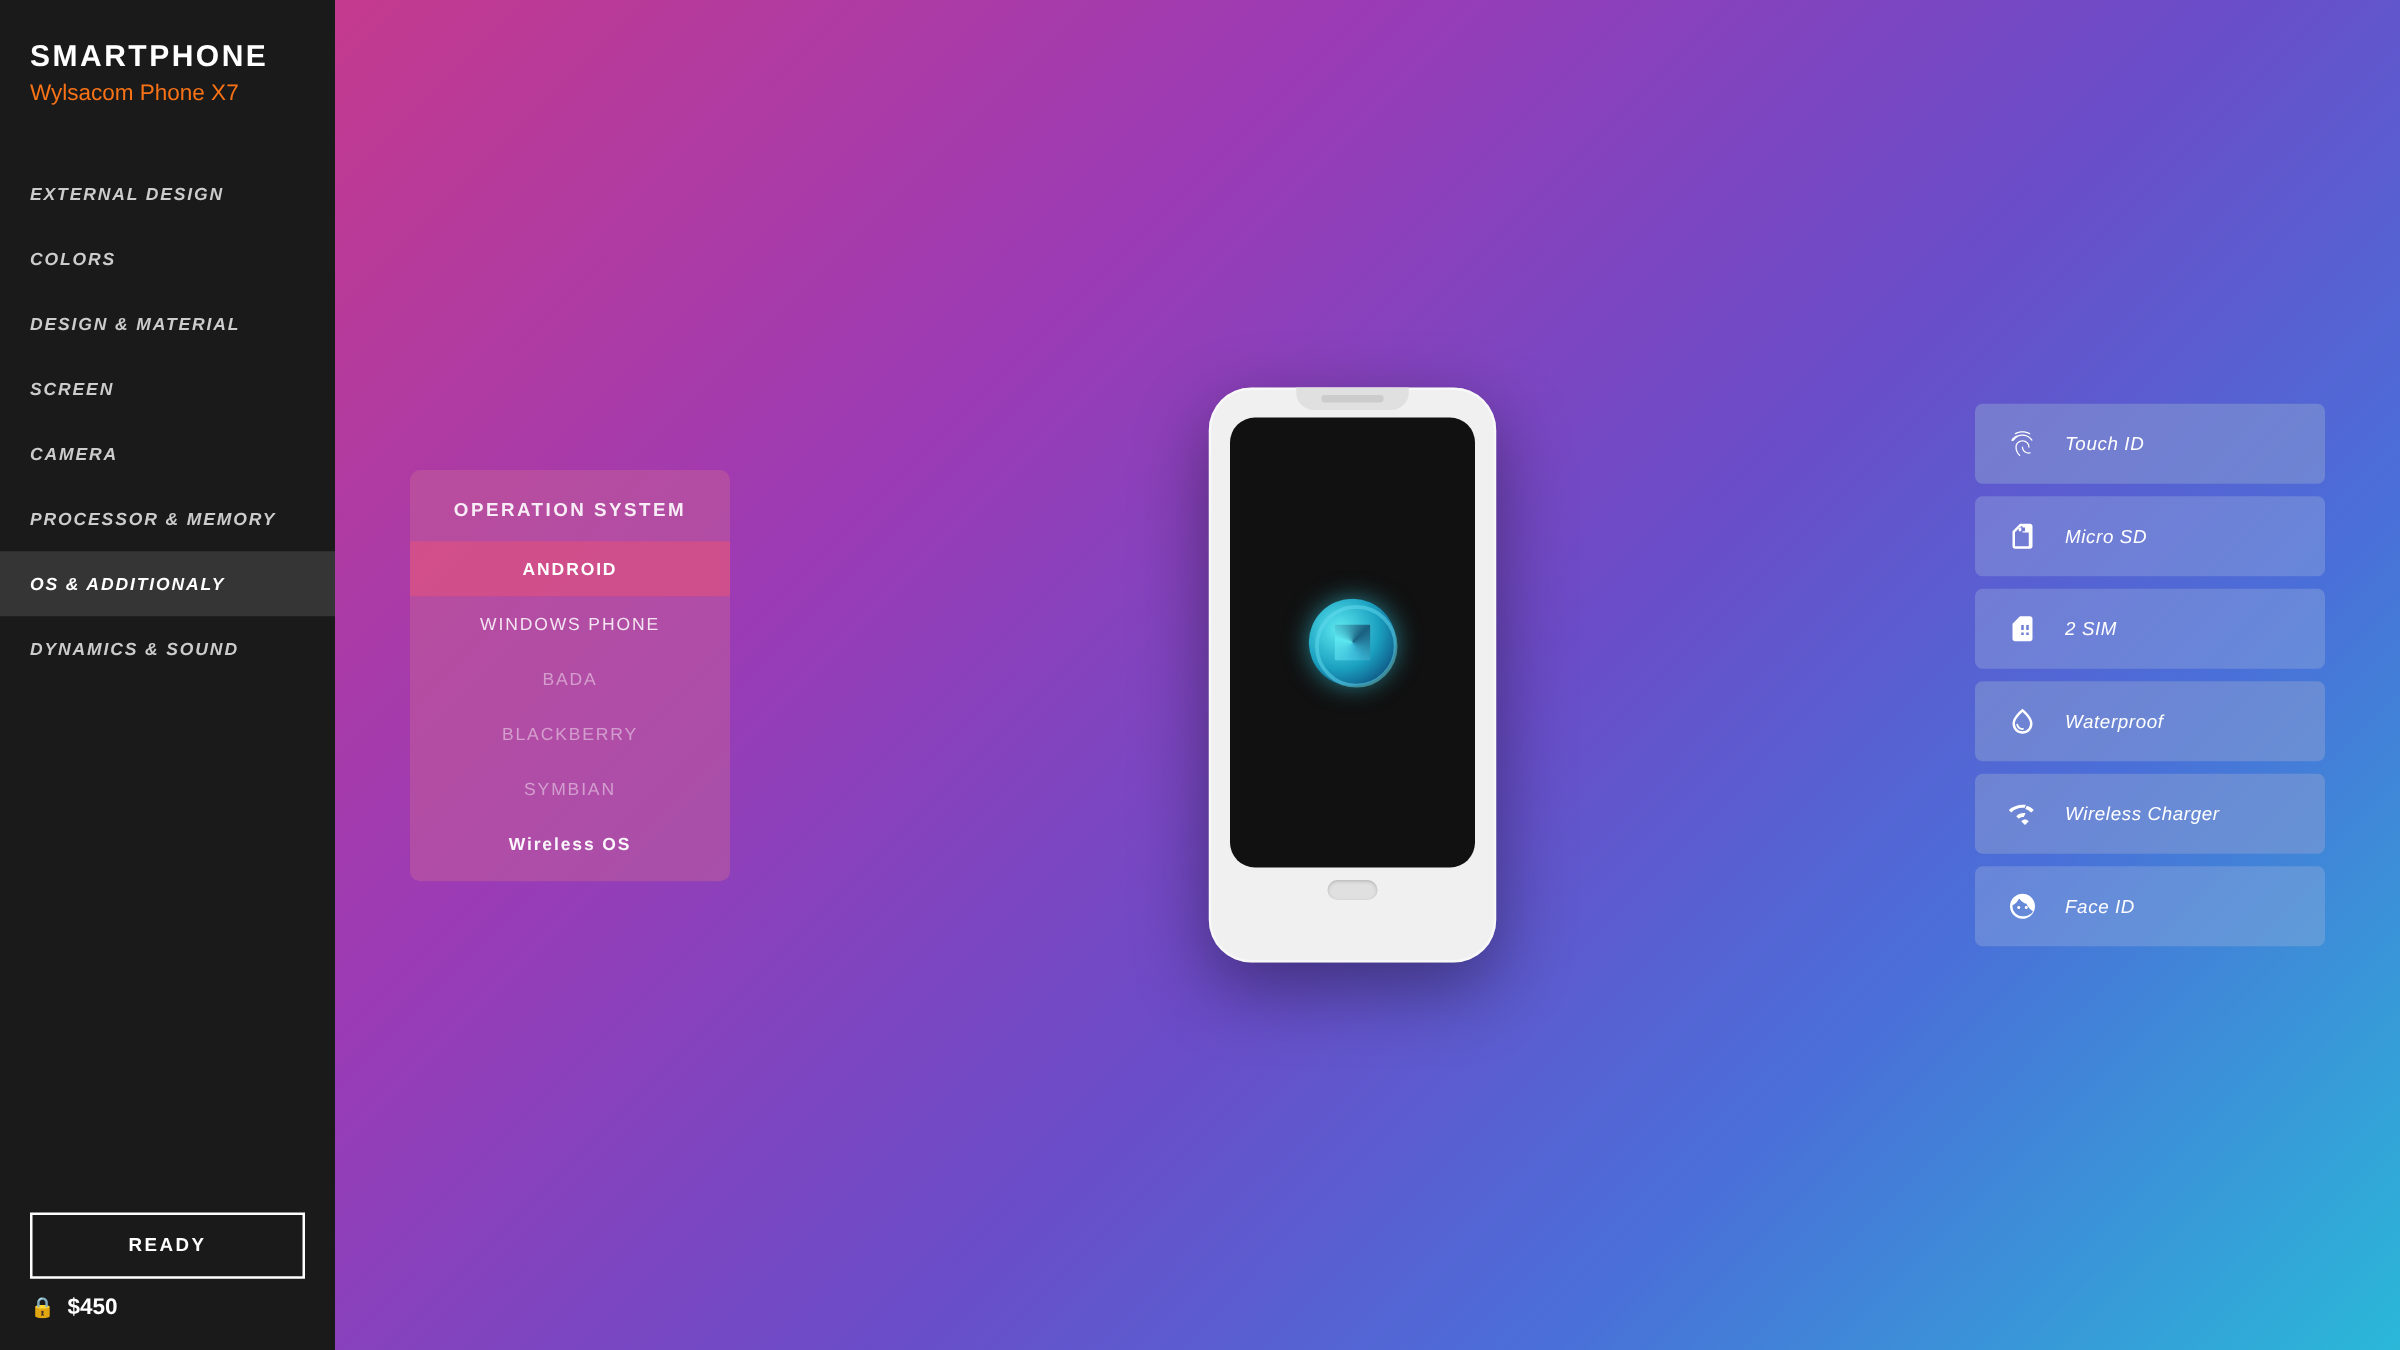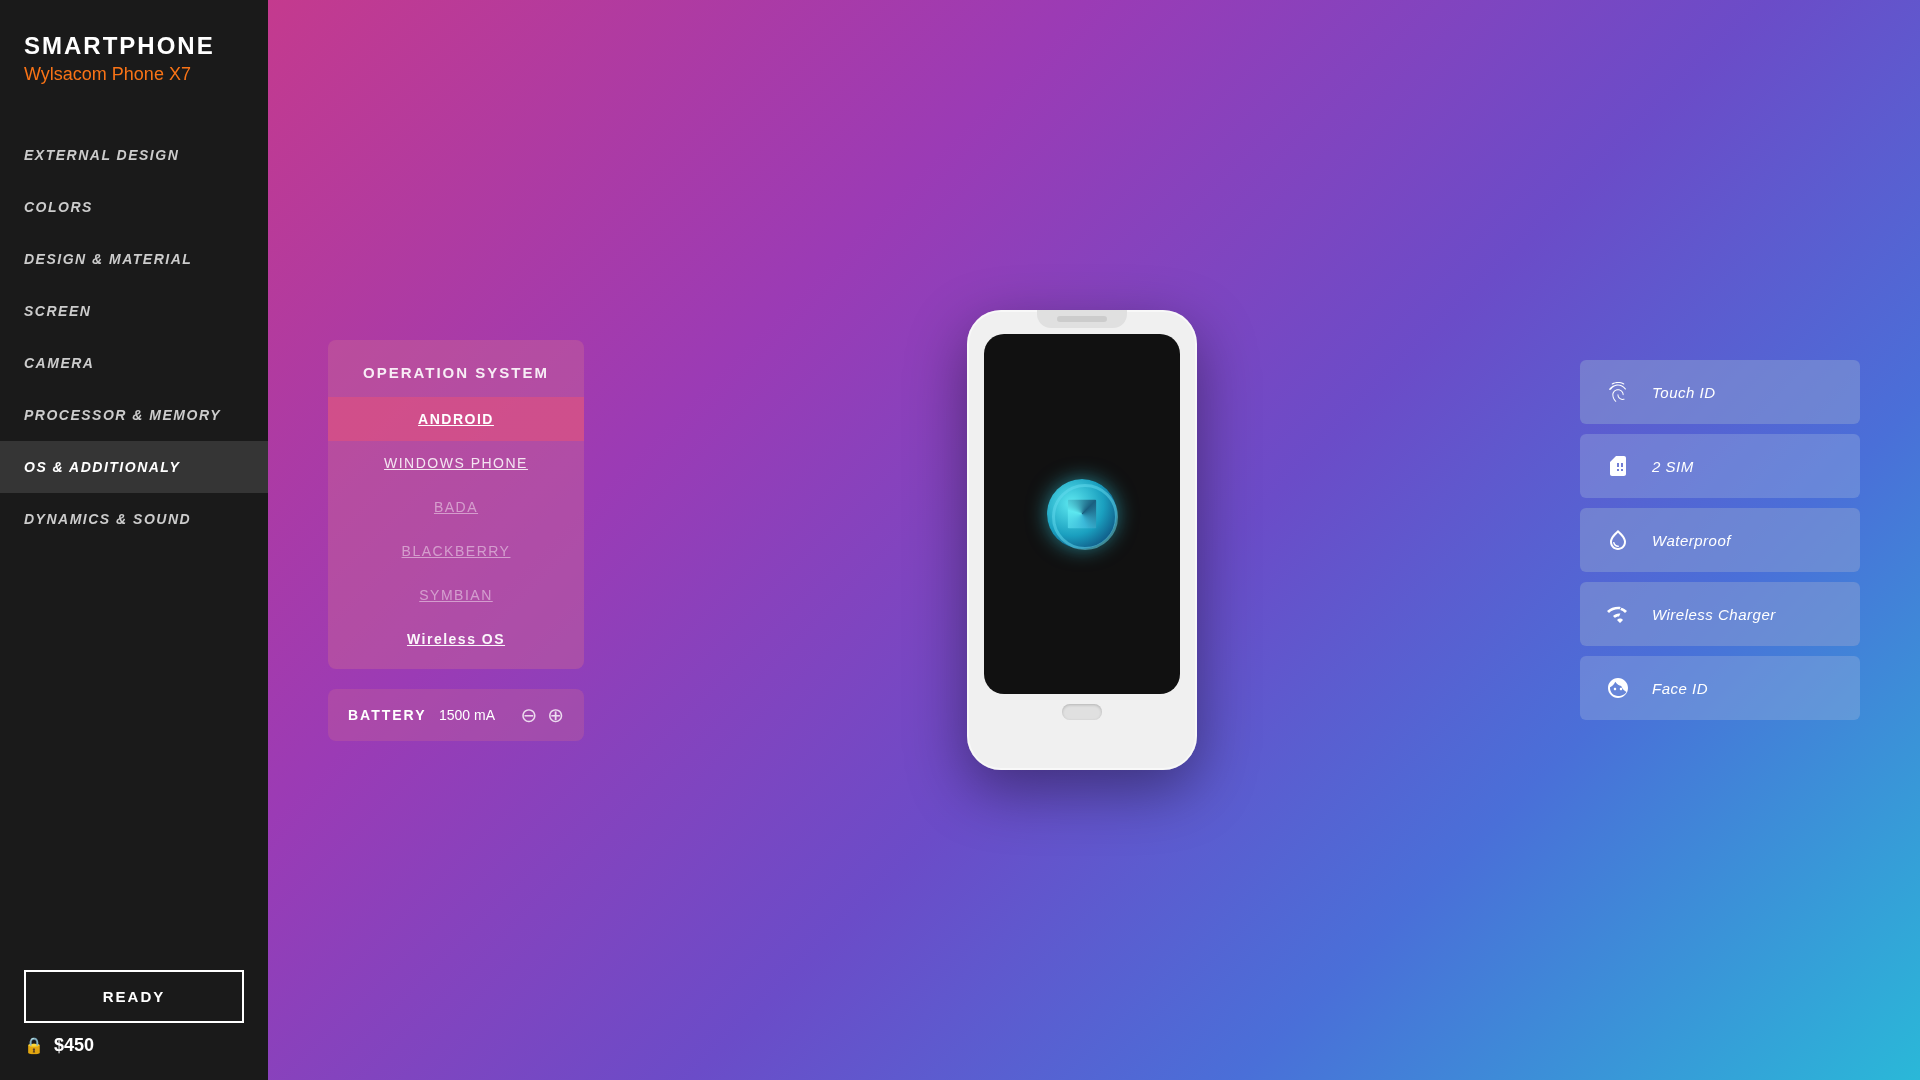--- a/index.html
+++ b/index.html
@@ -134,21 +134,20 @@
     }
 
     .os-item {
       padding: 14px 20px;
       text-align: center;
       color: rgba(255,255,255,0.85);
       font-size: 14px;
       font-weight: 500;
       letter-spacing: 1.5px;
       cursor: pointer;
-      text-decoration: underline;
     }
 
     .os-item.selected {
       background: rgba(220, 80, 130, 0.7);
       color: #ffffff;
       font-weight: 700;
     }
 
     .os-item.dim {
       color: rgba(255,255,255,0.45);
@@ -370,30 +369,20 @@
       <div class="os-card-title">OPERATION SYSTEM</div>
 
     <div class="os-item selected">ANDROID</div>
         <div class="os-item">WINDOWS PHONE</div>
         <div class="os-item dim">BADA</div>
         <div class="os-item dim">BLACKBERRY</div>
         <div class="os-item dim">SYMBIAN</div>
         <div class="os-item bold">Wireless OS</div>
       </div>
 
-    <div class="battery-card">
-      <div>
-        <span class="battery-label">BATTERY</span>
-        <span class="battery-value">1500 mA</span>
-      </div>
-      <div class="battery-controls">
-        <button class="battery-btn">⊖</button>
-        <button class="battery-btn">⊕</button>
-      </div>
-    </div>
   </div>
 
   <div id="phone-container">
     <div class="phone">
       <div class="phone-notch">
         <div class="phone-speaker"></div>
       </div>
       <div class="phone-screen">
         <div class="phone-logo">
           <div class="phone-logo-inner"></div>
@@ -409,20 +398,28 @@
         <div class="feature-icon">
           <svg viewBox="0 0 24 24" width="24" height="24" fill="white">
             <path d="M17.81 4.47c-.08 0-.16-.02-.23-.06C15.66 3.42 14 3 12.01 3c-1.98 0-3.86.47-5.57 1.41-.24.13-.54.04-.68-.2-.13-.24-.04-.55.2-.68C7.82 2.52 9.86 2 12.01 2c2.13 0 3.99.47 6.03 1.52.25.13.34.43.21.67-.09.18-.26.28-.44.28zM3.5 9.72c-.1 0-.2-.03-.29-.09-.23-.16-.28-.47-.12-.7.99-1.4 2.25-2.5 3.75-3.27C9.23 4.83 10.55 4.5 12 4.5c1.45 0 2.77.33 4.15 1.06 1.5.77 2.76 1.86 3.75 3.27.16.22.11.54-.12.7-.23.16-.54.11-.7-.12-.9-1.26-2.04-2.25-3.39-2.95-1.19-.61-2.37-.9-3.69-.9s-2.5.29-3.69.9C7.04 7.21 5.9 8.2 5 9.46c-.09.14-.26.26-.5.26zm6.25 12.07c-.13 0-.26-.05-.35-.15-.87-.87-1.34-1.43-2.01-2.64-.69-1.23-1.05-2.73-1.05-4.34 0-2.97 2.54-5.39 5.66-5.39s5.66 2.42 5.66 5.39c0 .28-.22.5-.5.5s-.5-.22-.5-.5c0-2.42-2.09-4.39-4.66-4.39-2.57 0-4.66 1.97-4.66 4.39 0 1.44.32 2.77.93 3.85.64 1.15 1.08 1.64 1.85 2.42.19.2.19.51 0 .71-.11.1-.24.15-.37.15zm7.17-1.85c-1.19 0-2.24-.3-3.1-.89-1.49-1.01-2.38-2.65-2.38-4.39 0-.28.22-.5.5-.5s.5.22.5.5c0 1.41.72 2.74 1.94 3.56.71.48 1.54.72 2.54.72.24 0 .64-.03 1.04-.1.27-.05.53.13.58.41.05.27-.13.53-.41.58-.57.11-1.07.11-1.21.11z"></path>
           </svg>
         </div>
         <span class="feature-label">Touch ID</span>
       </div>
       <div class="feature-item">
         <div class="feature-icon">
           <svg viewBox="0 0 24 24" width="24" height="24" fill="white">
+            <path d="M18 2h-8L4 8v12c0 1.1.9 2 2 2h12c1.1 0 2-.9 2-2V4c0-1.1-.9-2-2-2zm-6 3h2v3h-2V5zm-3 0h2v3H9V5zm9 15H6V8.83L10.83 4H12v5h5v11z"></path>
+          </svg>
+        </div>
+        <span class="feature-label">Micro SD</span>
+      </div>
+      <div class="feature-item">
+        <div class="feature-icon">
+          <svg viewBox="0 0 24 24" width="24" height="24" fill="white">
             <path d="M19.99 4c0-1.1-.89-2-1.99-2h-8L4 8v12c0 1.1.9 2 2 2h12.01c1.1 0 1.99-.9 1.99-2l-.01-16zm-7 13h-2v-2h2v2zm0-4h-2V9h2v4zm4 4h-2v-2h2v2zm0-4h-2V9h2v4z"></path>
           </svg>
         </div>
         <span class="feature-label">2 SIM</span>
       </div>
       <div class="feature-item active">
         <div class="feature-icon">
           <svg viewBox="0 0 24 24" width="24" height="24" fill="white">
             <path d="M12 2c-5.33 4.55-8 8.48-8 11.8 0 4.98 3.8 8.2 8 8.2s8-3.22 8-8.2c0-3.32-2.67-7.25-8-11.8zm0 18c-3.35 0-6-2.57-6-6.2 0-2.34 1.95-5.44 6-9.14 4.05 3.7 6 6.79 6 9.14 0 3.63-2.65 6.2-6 6.2zm-4.17-6c.37 0 .67.26.74.62.41 2.22 2.28 2.98 3.64 2.87.43-.02.79.32.79.75 0 .4-.32.73-.72.75-2.13.13-4.62-1.09-5.19-4.12-.08-.45.28-.87.74-.87z"></path>
           </svg>

